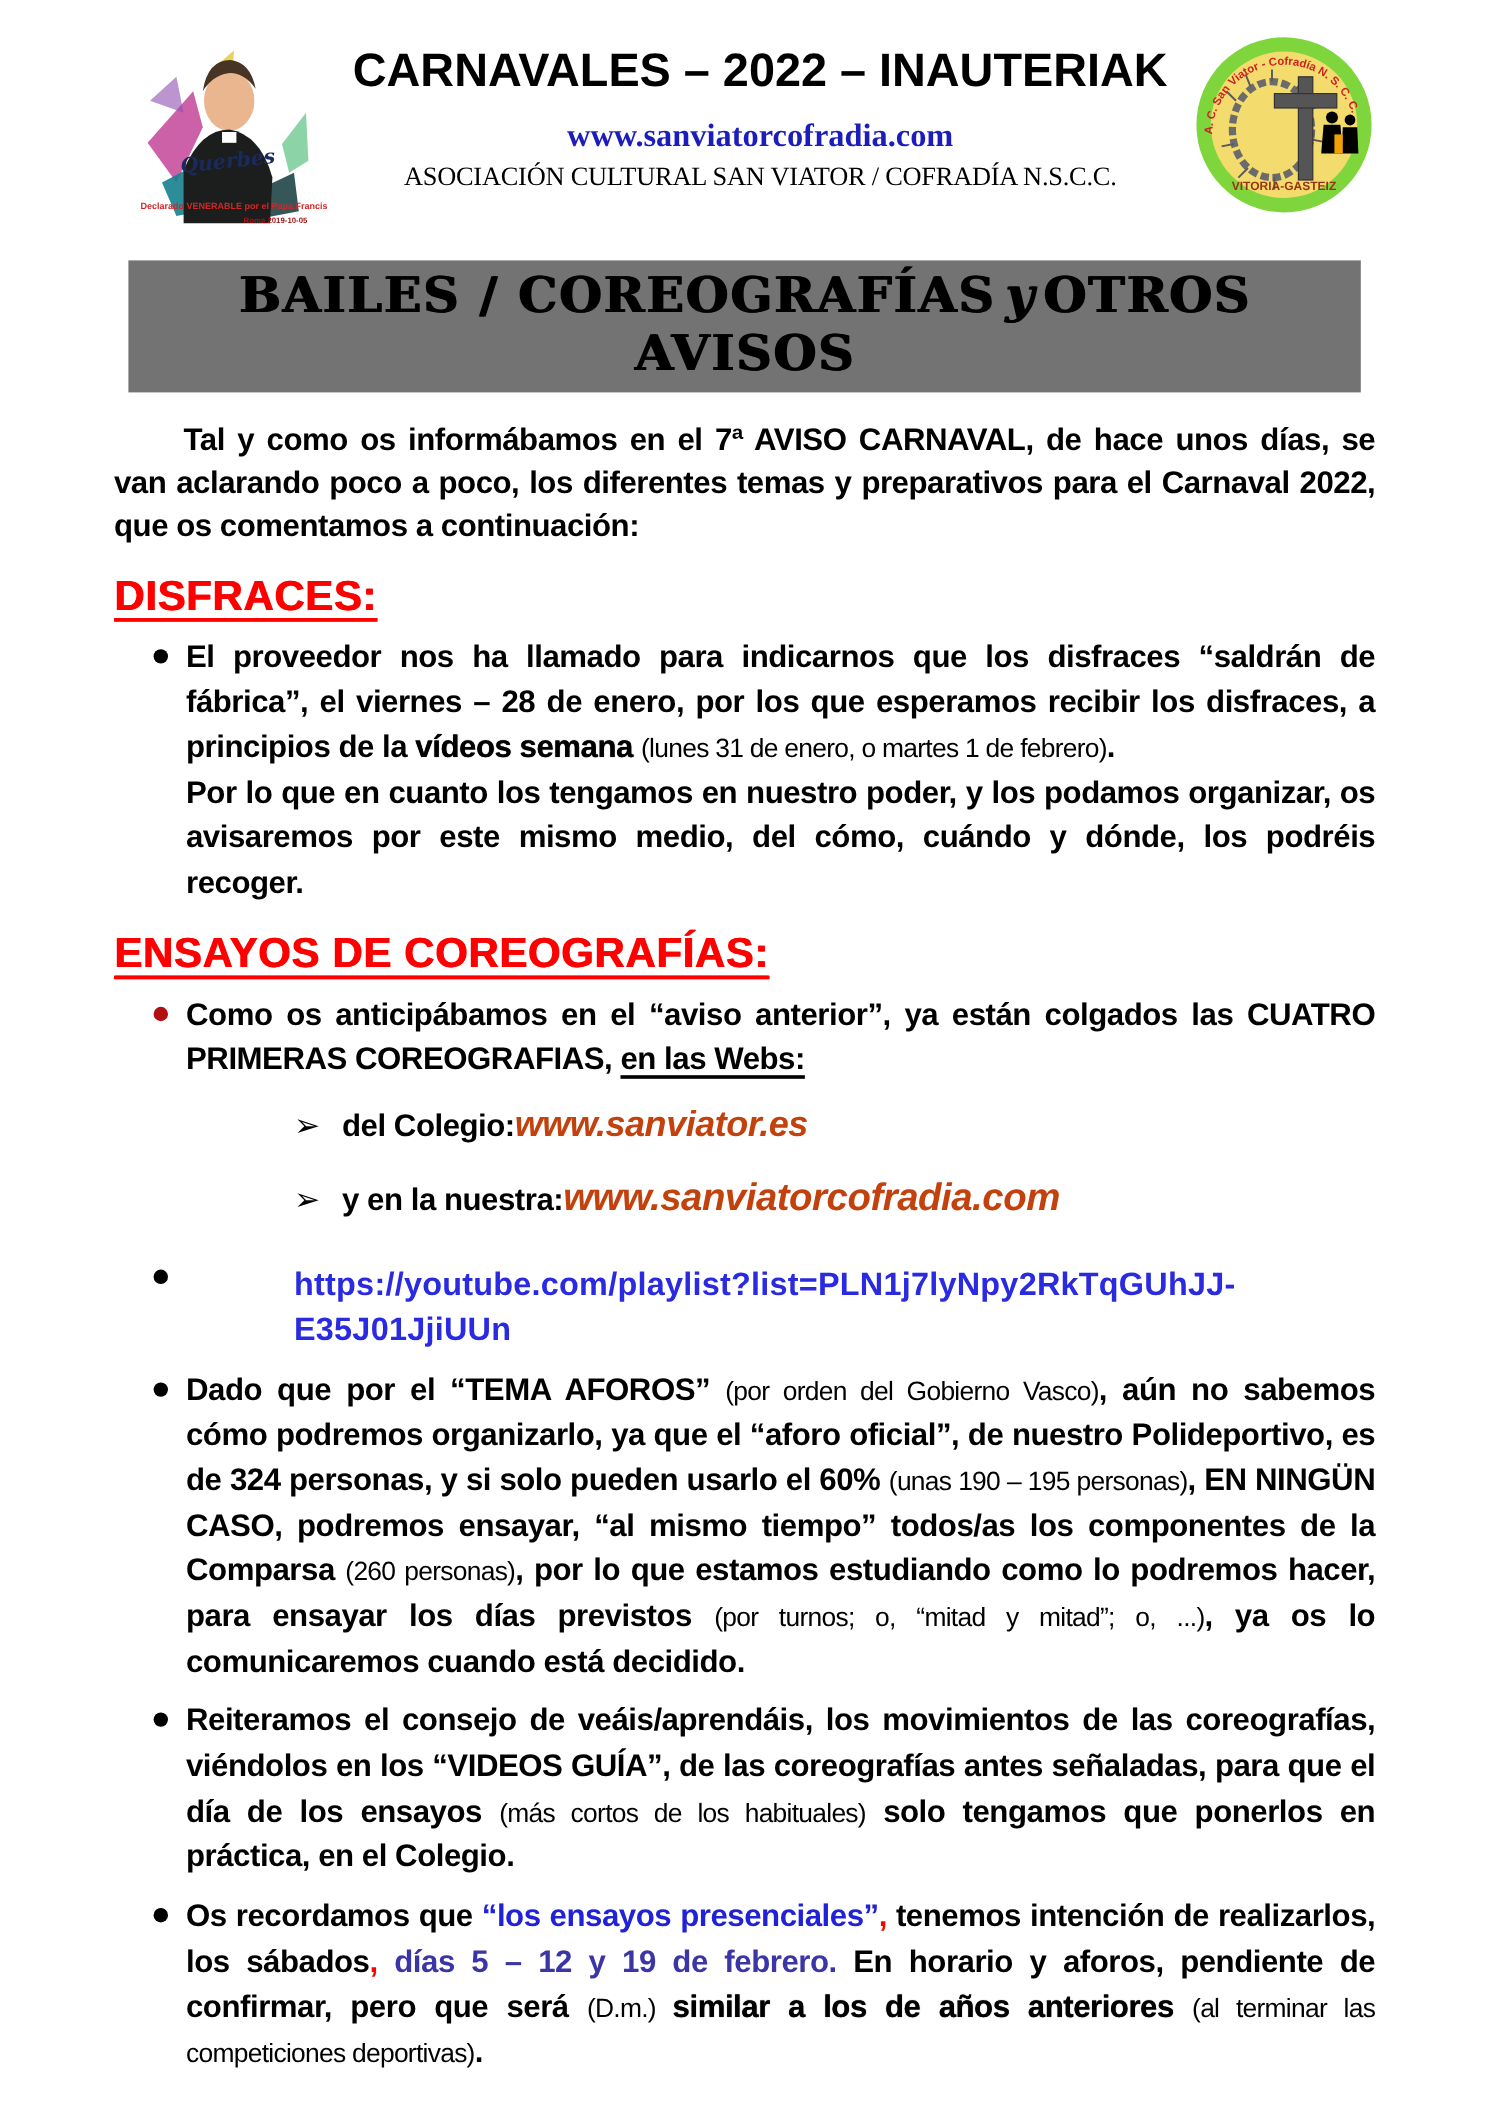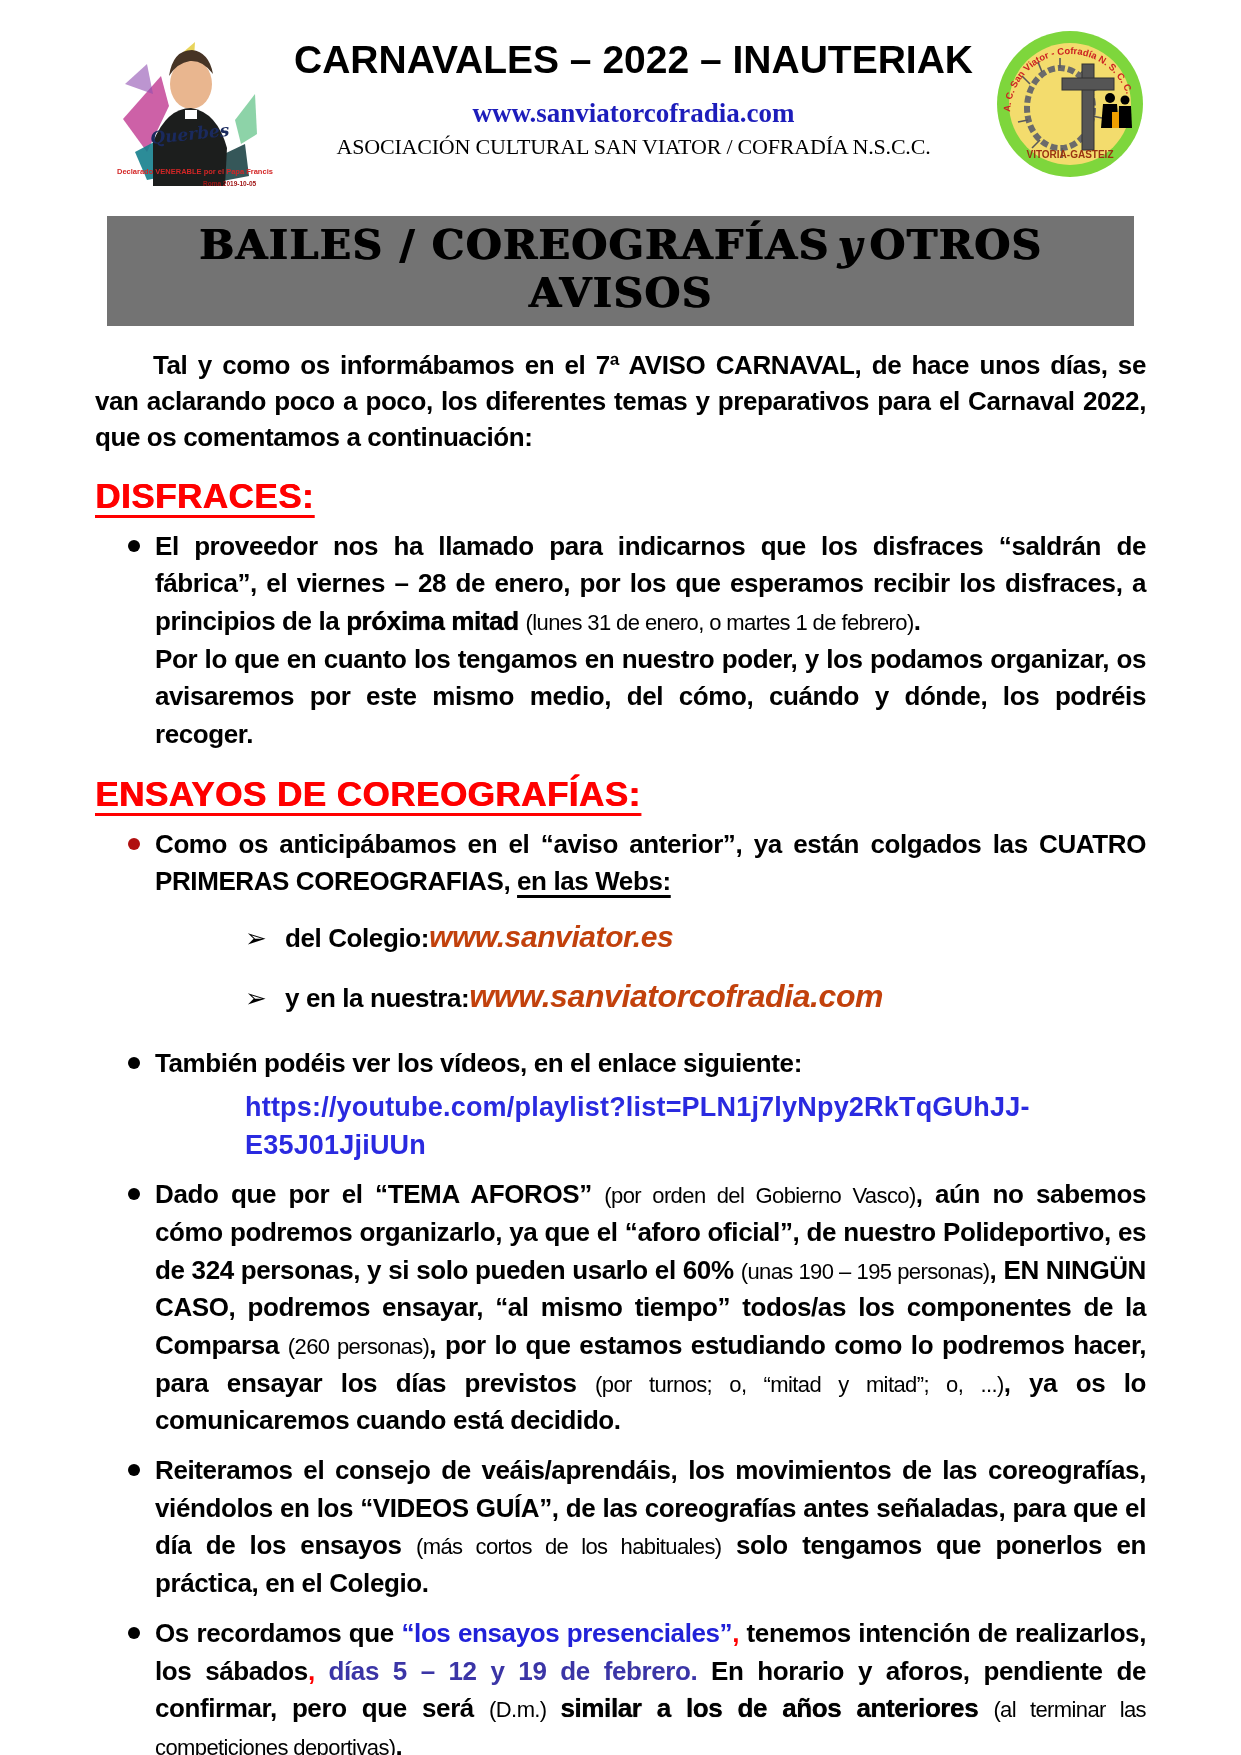--- a/index.html
+++ b/index.html
@@ -143,21 +143,21 @@
 
   <div class="doc intro">Tal y como os informábamos en el 7ª AVISO CARNAVAL, de hace unos días, se van aclarando poco a poco, los diferentes temas y preparativos para el Carnaval 2022, que os comentamos a continuación:</div>
 
   <div class="section-heading">DISFRACES:</div>
 
   <div class="bullet doc">
     <span class="dot">
         <i></i>
       </span>
     <div class="content">
-      <div><span>El proveedor nos ha llamado para indicarnos que los disfraces “saldrán de fábrica”, el viernes – 28 de enero, por los que esperamos recibir los disfraces, a principios de la </span><span class="strong">próxima mitad </span><span class="light">(lunes 31 de enero, o martes 1 de febrero)</span><span>.</span></div>
+      <div><span>El proveedor nos ha llamado para indicarnos que los disfraces “saldrán de fábrica”, el viernes – 28 de enero, por los que esperamos recibir los disfraces, a principios de la </span><span class="strong">vídeos semana </span><span class="light">(lunes 31 de enero, o martes 1 de febrero)</span><span>.</span></div>
       <div>Por lo que en cuanto los tengamos en nuestro poder, y los podamos organizar, os avisaremos por este mismo medio, del cómo, cuándo y dónde, los podréis recoger.</div>
     </div>
   </div>
 
   <div class="section-heading">ENSAYOS DE COREOGRAFÍAS:</div>
 
   <div class="bullet doc">
     <span class="dot">
         <i class="red"></i>
       </span>
@@ -176,21 +176,20 @@
         </div>
       </div>
     </div>
   </div>
 
   <div class="bullet doc">
     <span class="dot">
         <i></i>
       </span>
     <div class="content">
-      <div>También podéis ver los vídeos, en el enlace siguiente:</div>
       <div class="url-line">https://youtube.com/playlist?list=PLN1j7lyNpy2RkTqGUhJJ-E35J01JjiUUn</div>
     </div>
   </div>
 
   <div class="bullet doc">
     <span class="dot">
         <i></i>
       </span>
     <div class="content"><span>Dado que por el “TEMA AFOROS” </span><span class="light">(por orden del Gobierno Vasco)</span><span>, aún no sabemos cómo podremos organizarlo, ya que el “aforo oficial”, de nuestro Polideportivo, es de 324 personas, y si solo pueden usarlo el 60% </span><span class="light">(unas 190 – 195 personas)</span><span>, EN NINGÜN CASO, podremos ensayar, “al mismo tiempo” todos/as los componentes de la Comparsa </span><span class="light">(260 personas)</span><span>, por lo que estamos estudiando como lo podremos hacer, para ensayar los días previstos </span><span class="light">(por turnos; o, “mitad y mitad”; o, ...)</span><span>, ya os lo comunicaremos cuando está decidido.</span></div>
   </div>

